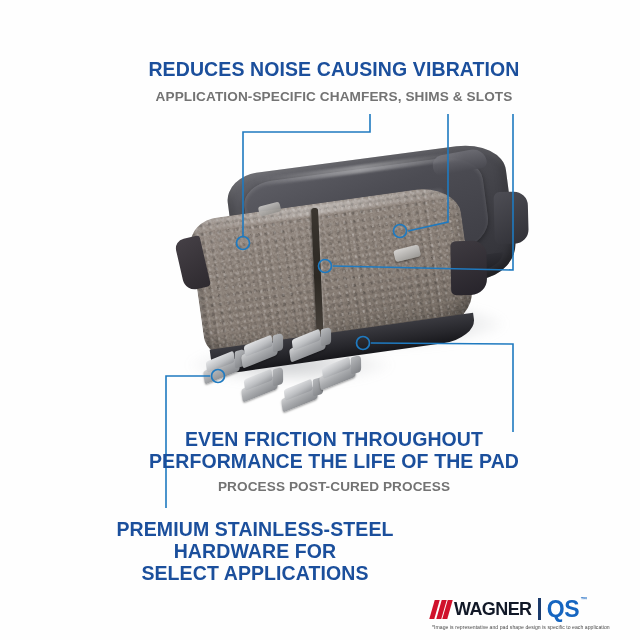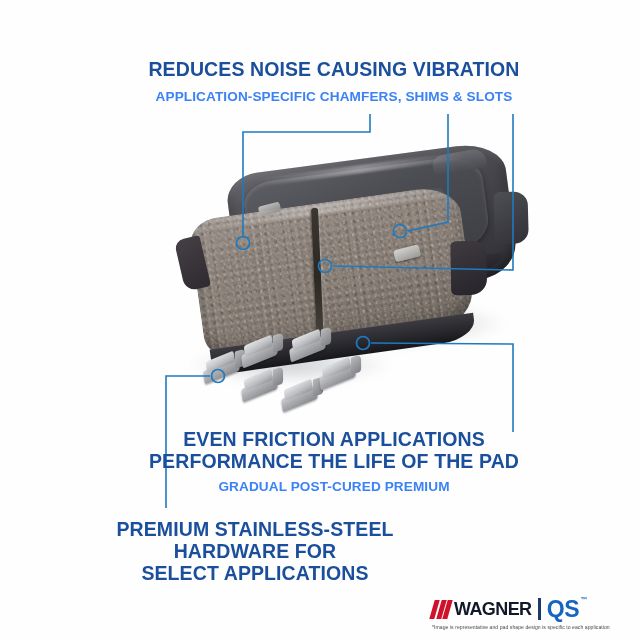--- a/index.html
+++ b/index.html
@@ -11,21 +11,21 @@
     position:relative;
   }
   .stage{position:absolute;inset:0;width:640px;height:640px;overflow:hidden;background:#fefefe;}
 
   
   .txt{position:absolute;text-align:center;white-space:nowrap;font-weight:bold;letter-spacing:.2px;margin-left:28px;}
   .headline{
     font-size:19.5px;color:#1b4f9c;letter-spacing:.1px;
   }
   .subhead{
-    font-size:13.6px;color:#3b82f6;letter-spacing:.1px;
+    font-size:13.6px;color:#737373;letter-spacing:.1px;
   }
 
   #h-top{left:0;right:0;top:58px;}
   #s-top{left:0;right:0;top:89px;}
 
   #h-mid1{left:0;right:0;top:428px;}
   #h-mid2{left:0;right:0;top:450px;}
   #s-mid{left:0;right:0;top:479px;}
 
   #h-bl1{left:-158px;right:0;top:518px;}
@@ -301,23 +301,23 @@
       <circle cx="400" cy="231" r="6.5"></circle>
       <circle cx="325" cy="266" r="6.5"></circle>
       <circle cx="363" cy="343" r="6.5"></circle>
       <circle cx="218" cy="376" r="6.5"></circle>
     </g>
   </svg>
 
   <div class="txt headline" id="h-top">REDUCES NOISE CAUSING VIBRATION</div>
   <div class="txt subhead" id="s-top">APPLICATION-SPECIFIC CHAMFERS, SHIMS &amp; SLOTS</div>
 
-  <div class="txt headline" id="h-mid1">EVEN FRICTION APPLICATIONS</div>
+  <div class="txt headline" id="h-mid1">EVEN FRICTION THROUGHOUT</div>
   <div class="txt headline" id="h-mid2">PERFORMANCE THE LIFE OF THE PAD</div>
-  <div class="txt subhead" id="s-mid">GRADUAL POST-CURED PREMIUM</div>
+  <div class="txt subhead" id="s-mid">PROCESS POST-CURED PROCESS</div>
 
   <div class="txt headline" id="h-bl1">PREMIUM STAINLESS-STEEL</div>
   <div class="txt headline" id="h-bl2">HARDWARE FOR</div>
   <div class="txt headline" id="h-bl3">SELECT APPLICATIONS</div>
 
   <div class="logo">
     <div class="logo-row">
       <span class="hashes">
         <span class="hash"></span>
           <span class="hash"></span>

